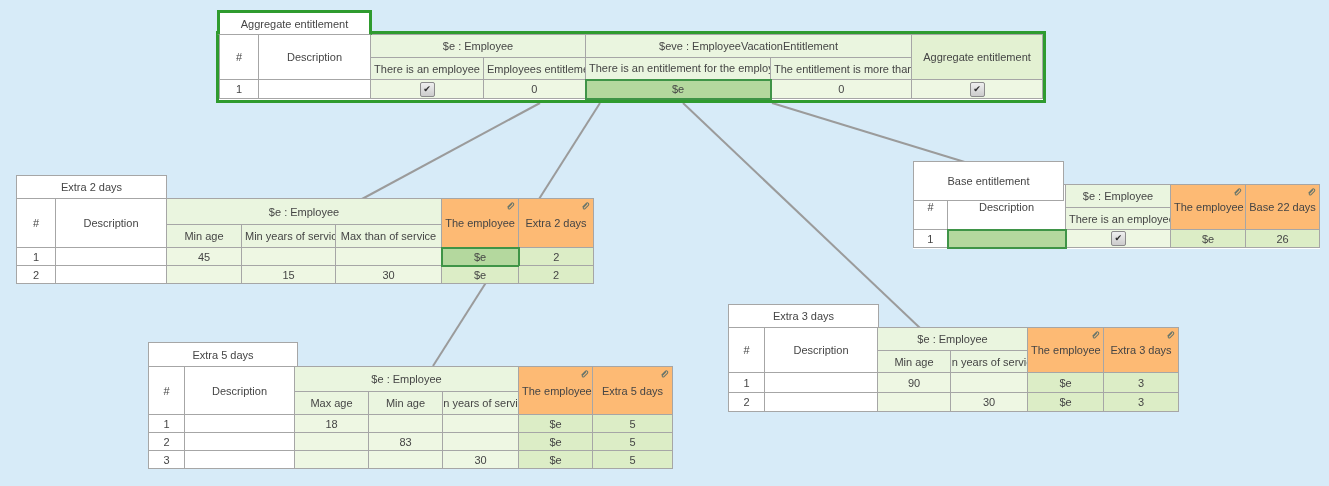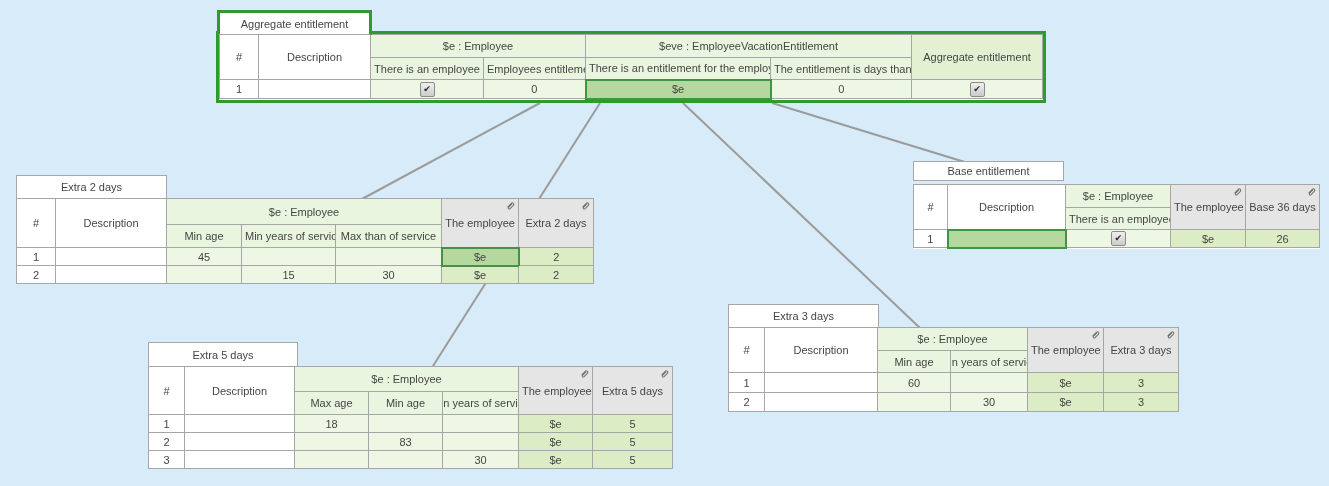--- a/index.html
+++ b/index.html
@@ -14,21 +14,21 @@
     position:absolute;z-index:2;border-collapse:collapse;table-layout:fixed;
     background:#ffffff;
   }
   .tbl td{
     border:1px solid #a6a6a6;font-size:11px;color:#454545;text-align:center;
     padding:0 3px;overflow:hidden;white-space:nowrap;position:relative;
     height:18px;box-sizing:border-box;
   }
   .cw{background:#ffffff;}
   .ch{background:#eaf5df;}
-  .cl{background:#e5e5e5;}
+  .cl{background:#fdba74;}
   .cd{background:#eef7e3;}
   .cld{background:#dcedc6;}
   .cagg{background:#e3f1d2;}
   td.hl{background:#b4d89e;border:2px solid #3f9447;}
   .sel-wrap{position:absolute;z-index:2;border:3px solid #2f9b2f;background:#fff;}
   
   .tab{
     position:absolute;z-index:3;background:#ffffff;border:1px solid #a6a6a6;
     display:flex;align-items:center;justify-content:center;
     font-size:11px;color:#454545;box-sizing:border-box;cursor:default;
@@ -74,21 +74,21 @@
         <td rowspan="2" class="cw">#</td>
         <td rowspan="2" class="cw">Description</td>
         <td colspan="2" class="ch">$e : Employee</td>
         <td colspan="2" class="ch">$eve : EmployeeVacationEntitlement</td>
         <td rowspan="2" class="cagg">Aggregate entitlement</td>
       </tr>
       <tr style="height:22px">
         <td class="ch">There is an employee</td>
         <td class="ch">Employees entitlement</td>
         <td class="ch">There is an entitlement for the employee</td>
-        <td class="ch">The entitlement is days than</td>
+        <td class="ch">The entitlement is more than</td>
       </tr>
       <tr style="height:19px">
         <td class="cw">1</td>
         <td class="cw"></td>
         <td class="cd">
           <span class="cb">
                 <span>✔</span>
               </span>
         </td>
         <td class="cd">0</td>
@@ -258,37 +258,37 @@
     </tr>
     <tr style="height:22px">
       <td class="ch">Min age</td>
       <td class="ch" style="padding:0">
         <div class="squeeze">Min years of service</div>
       </td>
     </tr>
     <tr style="height:20px">
       <td class="cw">1</td>
       <td class="cw"></td>
-      <td class="cd">60</td>
+      <td class="cd">90</td>
       <td class="cd"></td>
       <td class="cld">$e</td>
       <td class="cld">3</td>
     </tr>
     <tr style="height:19px">
       <td class="cw">2</td>
       <td class="cw"></td>
       <td class="cd"></td>
       <td class="cd">30</td>
       <td class="cld">$e</td>
       <td class="cld">3</td>
     </tr>
   </tbody>
     </table>
 
-  <div class="tab" style="left:913px;top:161px;width:151px;height:20px">Base entitlement</div>
+  <div class="tab" style="left:913px;top:161px;width:151px;height:40px">Base entitlement</div>
 
   <table class="tbl" style="left:913px;top:184px;width:406px">
     <colgroup>
       <col style="width:34px">
         <col style="width:118px">
         <col style="width:105px">
       <col style="width:75px">
         <col style="width:74px">
     </colgroup>
     <tbody>
@@ -299,21 +299,21 @@
       <td rowspan="2" class="cl">
         <svg class="clip-ic" viewBox="0 0 12 12">
               <path d="M3.1 7.4 L6.9 3.6 a1.55 1.55 0 0 1 2.2 2.2 L5.3 9.6 a1.1 1.1 0 0 1 -1.55 -1.55 L7.2 4.6" fill="none" stroke="#68756a" stroke-width="1.1" stroke-linecap="round"></path>
             </svg>
         <span>The employee</span>
       </td>
       <td rowspan="2" class="cl">
         <svg class="clip-ic" viewBox="0 0 12 12">
               <path d="M3.1 7.4 L6.9 3.6 a1.55 1.55 0 0 1 2.2 2.2 L5.3 9.6 a1.1 1.1 0 0 1 -1.55 -1.55 L7.2 4.6" fill="none" stroke="#68756a" stroke-width="1.1" stroke-linecap="round"></path>
             </svg>
-        <span>Base 36 days</span>
+        <span>Base 22 days</span>
       </td>
     </tr>
     <tr style="height:22px">
       <td class="ch">There is an employee</td>
     </tr>
     <tr style="height:17px">
       <td class="cw">1</td>
       <td class="cw hl"></td>
       <td class="cd">
         <span class="cb">

